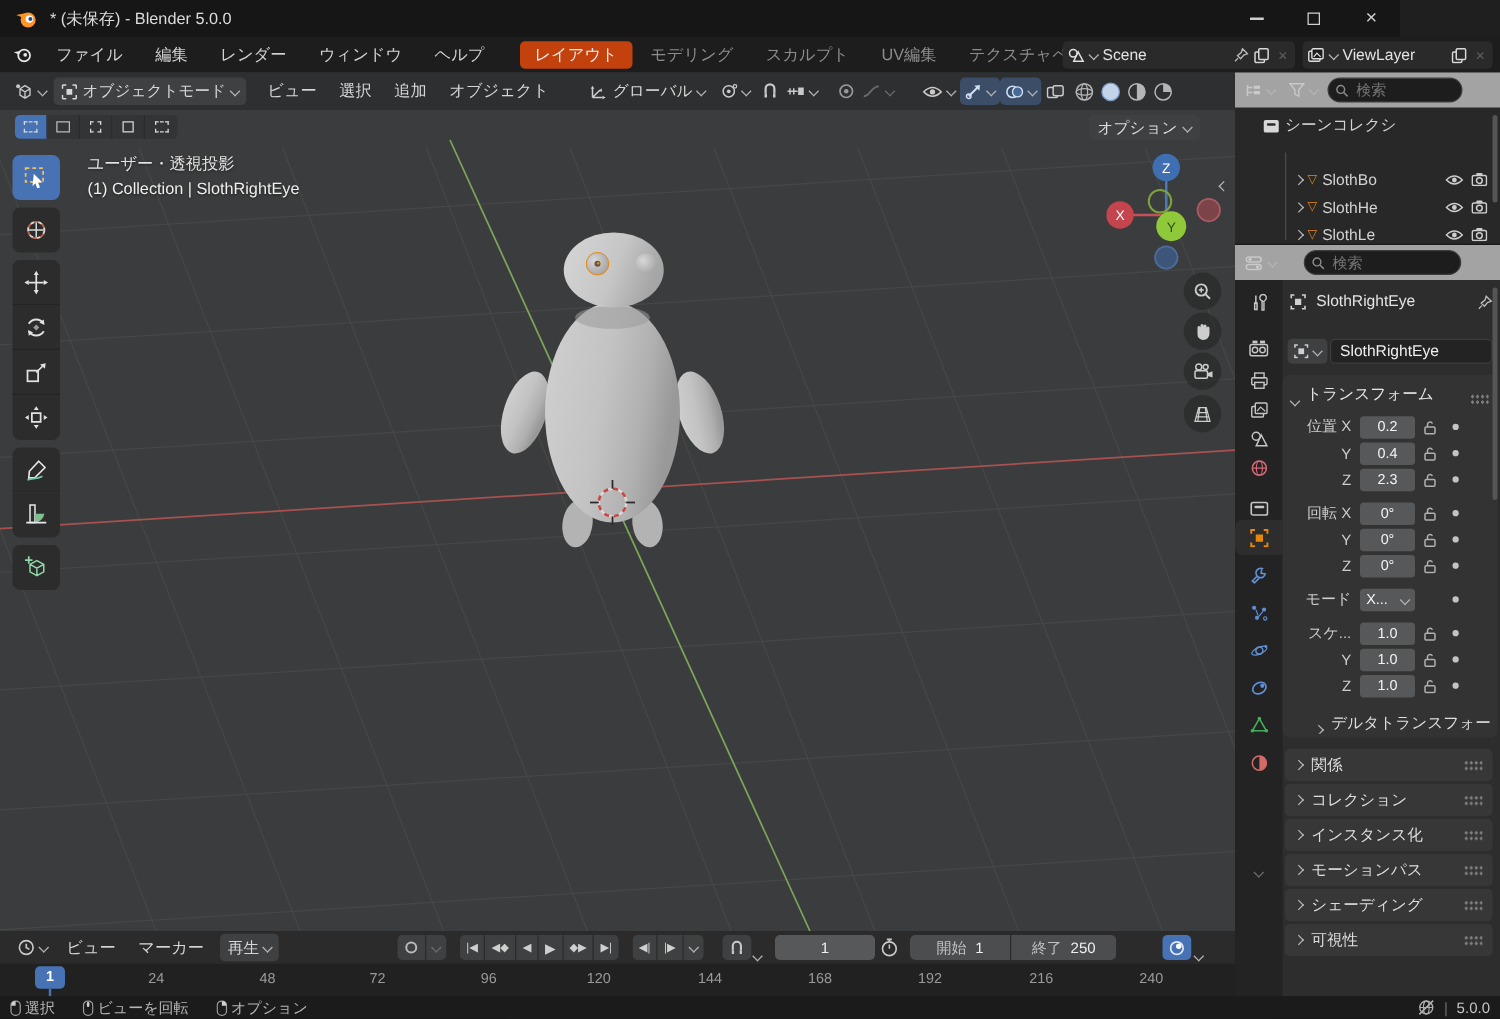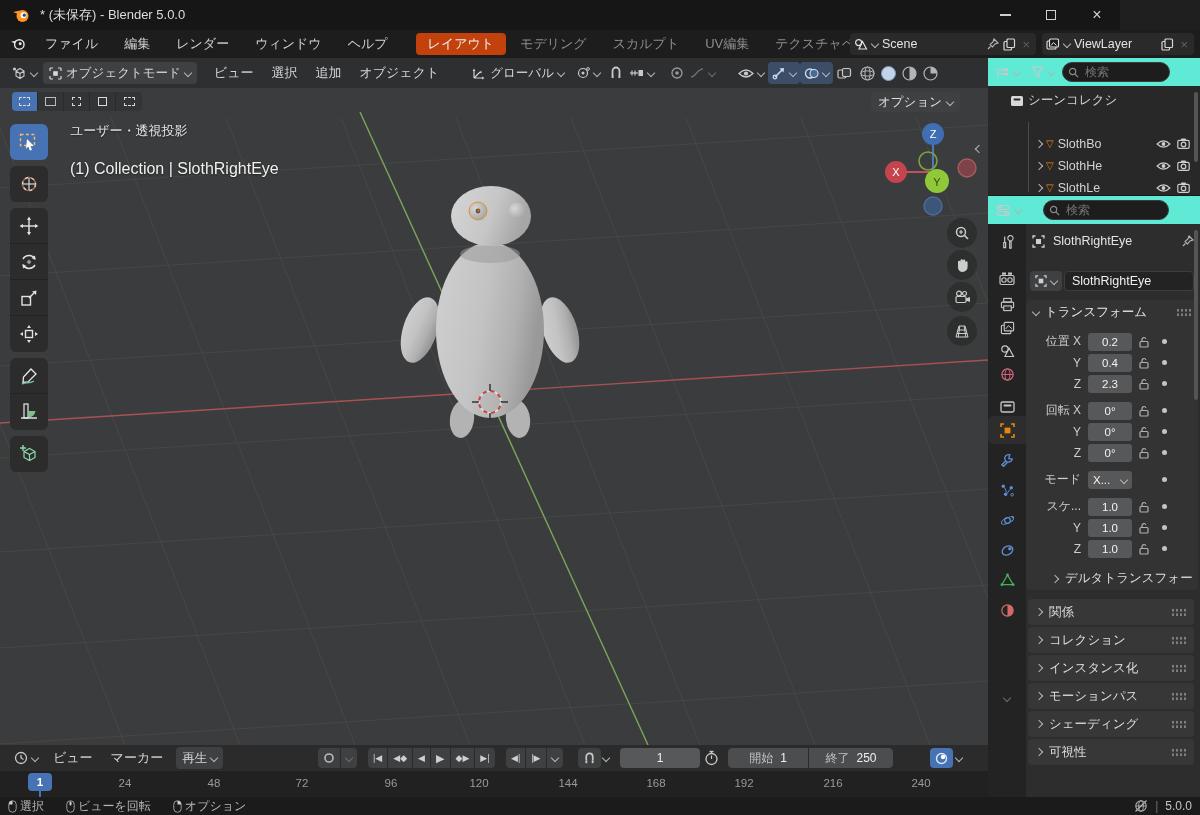--- a/index.html
+++ b/index.html
@@ -1,18 +1,18 @@
 <!DOCTYPE html>
 <html><head>
 <meta charset="utf-8">
 <style>
 *{margin:0;padding:0;box-sizing:border-box}
 html,body{background:#111}
 #app{position:relative;width:1200px;height:815px;background:#1f1f1f;font-family:"Liberation Sans",sans-serif;color:#d6d6d6;font-size:13px;overflow:hidden}
-.row{display:flex;align-items:center}
+.row{display:flex;align-items:flex-end}
 .chev{display:inline-block;width:6px;height:6px;border-right:1.4px solid #b5b5b5;border-bottom:1.4px solid #b5b5b5;transform:rotate(45deg);flex:none}
 .chev.right{transform:rotate(-45deg)}
 .chev.left{transform:rotate(135deg)}
 .chev.dim{border-color:#6d6d6d}
 
 #titlebar{position:absolute;left:0;top:0;width:1120px;height:30px;background:#161616;display:flex;align-items:center}
 #titlebar .title{margin-left:10px;color:#dcdcdc;font-size:13px}
 .winbtn{width:46px;height:30px;display:flex;align-items:center;justify-content:center;color:#cfcfcf}
 #win-controls{position:absolute;right:0;top:0;display:flex}
 .minbar{width:11px;height:1.5px;background:#cfcfcf}
@@ -39,21 +39,21 @@
 .selmode{width:26px;height:19px;background:#333435;display:flex;align-items:center;justify-content:center;border-right:1px solid #2a2a2a}
 .selmode:first-child{border-radius:4px 0 0 4px}
 .selmode:last-child{border-radius:0 4px 4px 0;border-right:none}
 .selmode.active{background:#4772b3}
 .selglyph{width:11px;height:9px;border:1px dashed #d8d8d8}
 .selglyph.solid{border-style:solid}
 #options-dd{position:absolute;right:28px;top:4px;height:20px;background:#3e4042;border-radius:4px;display:flex;align-items:center;padding:0 7px;gap:5px;color:#dcdcdc;font-size:12.5px}
 
 #vp-text{position:absolute;left:70px;top:64px;z-index:3;text-shadow:0 1px 2px rgba(0,0,0,.45)}
 #vp-text .l1{color:#e5e5e5;font-size:13px}
-#vp-text .l2{color:#f0f0f0;font-size:16px;margin-top:20px}
+#vp-text .l2{color:#f0f0f0;font-size:13px;margin-top:3px}
 
 #left-toolbar{position:absolute;left:10px;top:66px;width:38px;z-index:4}
 .tbtn{width:38px;height:36px;background:#2c2c2c;display:flex;align-items:center;justify-content:center;border-bottom:1px solid #242424}
 .tbtn.grp-top{border-radius:6px 6px 0 0}
 .tbtn.grp-bot{border-radius:0 0 6px 6px;border-bottom:none}
 .tbtn.single{border-radius:6px;border-bottom:none}
 .tbtn.active{background:#4772b3}
 .tbtn + .gap{height:6px}
 
 #nav-gizmo{position:absolute;left:885px;top:62px;width:100px;height:100px;z-index:3}
@@ -68,21 +68,21 @@
 #playhead{position:absolute;left:39px;top:20px;width:2px;height:6px;background:#4772b3}
 .tl-btn{height:20px;display:flex;align-items:center;justify-content:center;padding:0 5px;color:#cfcfcf;font-size:9px;background:#3e4042}
 .tl-group{display:flex;border-radius:4px;overflow:hidden;gap:1px;background:#2b2b2b}
 .tl-field{height:20px;background:#56585a;border-radius:4px;display:flex;align-items:center;justify-content:center;color:#f0f0f0;font-size:12px}
 
 #statusbar{position:absolute;left:0;top:797px;width:1200px;height:18px;background:#1b1b1b;display:flex;align-items:center;color:#b5b5b5;font-size:12px}
 .sb-item{display:flex;align-items:center;gap:3px;margin-right:22px}
 
 #right-col{position:absolute;left:988px;top:0;width:212px;height:739px;background:#282828}
 #outliner{position:absolute;left:0;top:0;width:212px;height:138px;background:#282828;border-bottom:1px solid #1a1a1a}
-#outliner-header,#props-header{height:28px;display:flex;align-items:center;background:#5eead4;padding:0 5px;gap:5px}
+#outliner-header,#props-header{height:28px;display:flex;align-items:center;background:#a3a3a3;padding:0 5px;gap:5px}
 .search{height:20px;background:#1d1d1d;border:1px solid #3c3c3c;border-radius:10px;color:#8a8a8a;font-size:12px;padding:0 6px 0 22px;outline:none;font-family:"Liberation Sans",sans-serif;width:108px}
 .search-wrap{position:relative;display:flex;align-items:center}
 .search-wrap svg{position:absolute;left:6px}
 .orow{position:absolute;left:0;width:100%;height:21px;display:flex;align-items:center;gap:4px;color:#d2d2d2;font-size:12.5px}
 .ofill{margin-left:auto;display:flex;align-items:center;gap:6px;padding-right:10px}
 .tri-icon{color:#e8860c;font-size:10px;line-height:1}
 #properties{position:absolute;left:0;top:138px;width:212px;height:601px;background:#2d2d2d}
 #prop-tabs{position:absolute;left:0;top:28px;width:38px;height:573px;background:#232323}
 .ptab{position:absolute;left:0;width:38px;height:28px;display:flex;align-items:center;justify-content:center}
 .ptab.active{background:#2d2d2d;border-radius:6px 0 0 6px}

